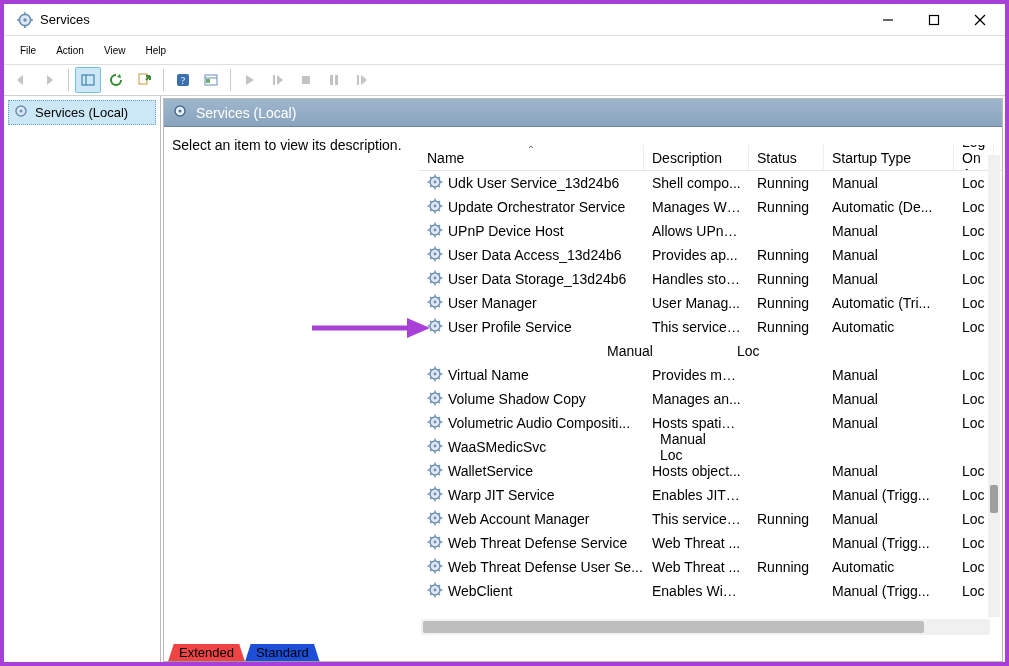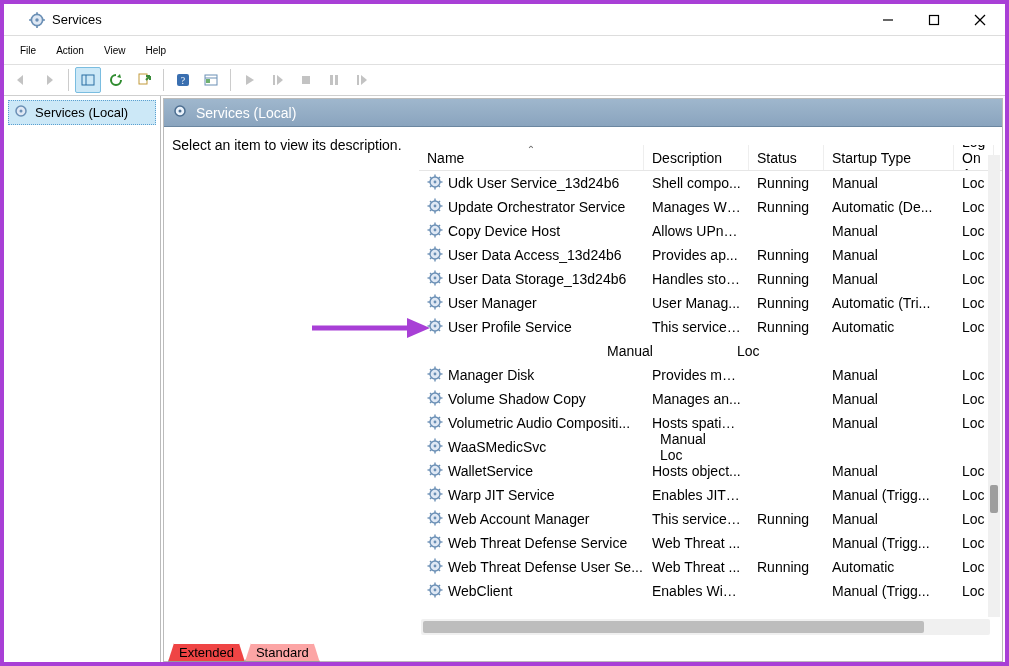--- a/index.html
+++ b/index.html
@@ -14,21 +14,21 @@
     flex-direction: column;
     overflow: hidden;
     color: #000;
   }
 
   
   .titlebar {
     height: 32px;
     display: flex;
     align-items: center;
-    padding: 0 2px 0 24px;
+    padding: 0 2px 0 12px;
     border-bottom: 1px solid #ddd;
   }
   .titlebar .title-icon { width: 18px; height: 18px; margin-right: 6px; }
   .titlebar .title-text { flex: 0 0 auto; font-size: 13px; }
   .titlebar .spacer { flex: 1; }
   .winbtn { width: 46px; height: 30px; display: flex; align-items:center; justify-content:center; }
   .winbtn svg { width: 12px; height: 12px; stroke:#000; fill:none; stroke-width:1.2;}
 
   
   .menubar { height: 28px; display:flex; align-items:center; padding: 0 6px; }
@@ -130,21 +130,21 @@
 
   
   .bottomtabs {
     height:22px; display:flex; align-items:flex-end;
     padding-left:160px;
     background:#fff;
   }
   .btab {
     border:1px solid #999; border-top:1px solid #fff;
     padding:1px 10px; font-size:13px;
-    background:#fca5a5;
+    background:#1d4ed8;
     transform: translateY(1px);
     clip-path: polygon(6px 0, calc(100% - 6px) 0, 100% 100%, 0 100%);
   }
   .btab.inactive { background:#ef4444; }
 
   
   .arrow-annotation {
     position:absolute;
     left: 148px;
     top: 186px;
@@ -377,21 +377,21 @@
                         <line x1="8" y1="0.5" x2="8" y2="3"></line>
                         <line x1="8" y1="13" x2="8" y2="15.5"></line>
                         <line x1="0.5" y1="8" x2="3" y2="8"></line>
                         <line x1="13" y1="8" x2="15.5" y2="8"></line>
                         <line x1="3" y1="3" x2="4.8" y2="4.8"></line>
                         <line x1="11.2" y1="11.2" x2="13" y2="13"></line>
                         <line x1="3" y1="13" x2="4.8" y2="11.2"></line>
                         <line x1="11.2" y1="4.8" x2="13" y2="3"></line>
                       </g>
                     </svg></span>
-                  <span>Copy Device Host</span>
+                  <span>UPnP Device Host</span>
                 </div>
                 <div class="cell c-desc">Allows UPnP ...</div>
                 <div class="cell c-status"></div>
                 <div class="cell c-start">Manual</div>
                 <div class="cell c-logon">Loc</div>
               </div>
               <div class="row">
                 <div class="cell namecell c-name">
                   <span><svg class="gear-icon" viewBox="0 0 16 16">
                       <circle cx="8" cy="8" r="5" fill="#dfe8f4" stroke="#6a8fb5" stroke-width="1.4"></circle>
@@ -498,21 +498,21 @@
                         <line x1="8" y1="0.5" x2="8" y2="3"></line>
                         <line x1="8" y1="13" x2="8" y2="15.5"></line>
                         <line x1="0.5" y1="8" x2="3" y2="8"></line>
                         <line x1="13" y1="8" x2="15.5" y2="8"></line>
                         <line x1="3" y1="3" x2="4.8" y2="4.8"></line>
                         <line x1="11.2" y1="11.2" x2="13" y2="13"></line>
                         <line x1="3" y1="13" x2="4.8" y2="11.2"></line>
                         <line x1="11.2" y1="4.8" x2="13" y2="3"></line>
                       </g>
                     </svg></span>
-                  <span>Manager Disk</span>
+                  <span>Virtual Name</span>
                 </div>
                 <div class="cell c-desc">Provides ma...</div>
                 <div class="cell c-status"></div>
                 <div class="cell c-start">Manual</div>
                 <div class="cell c-logon">Loc</div>
               </div>
               <div class="row">
                 <div class="cell namecell c-name">
                   <span><svg class="gear-icon" viewBox="0 0 16 16">
                       <circle cx="8" cy="8" r="5" fill="#dfe8f4" stroke="#6a8fb5" stroke-width="1.4"></circle>

